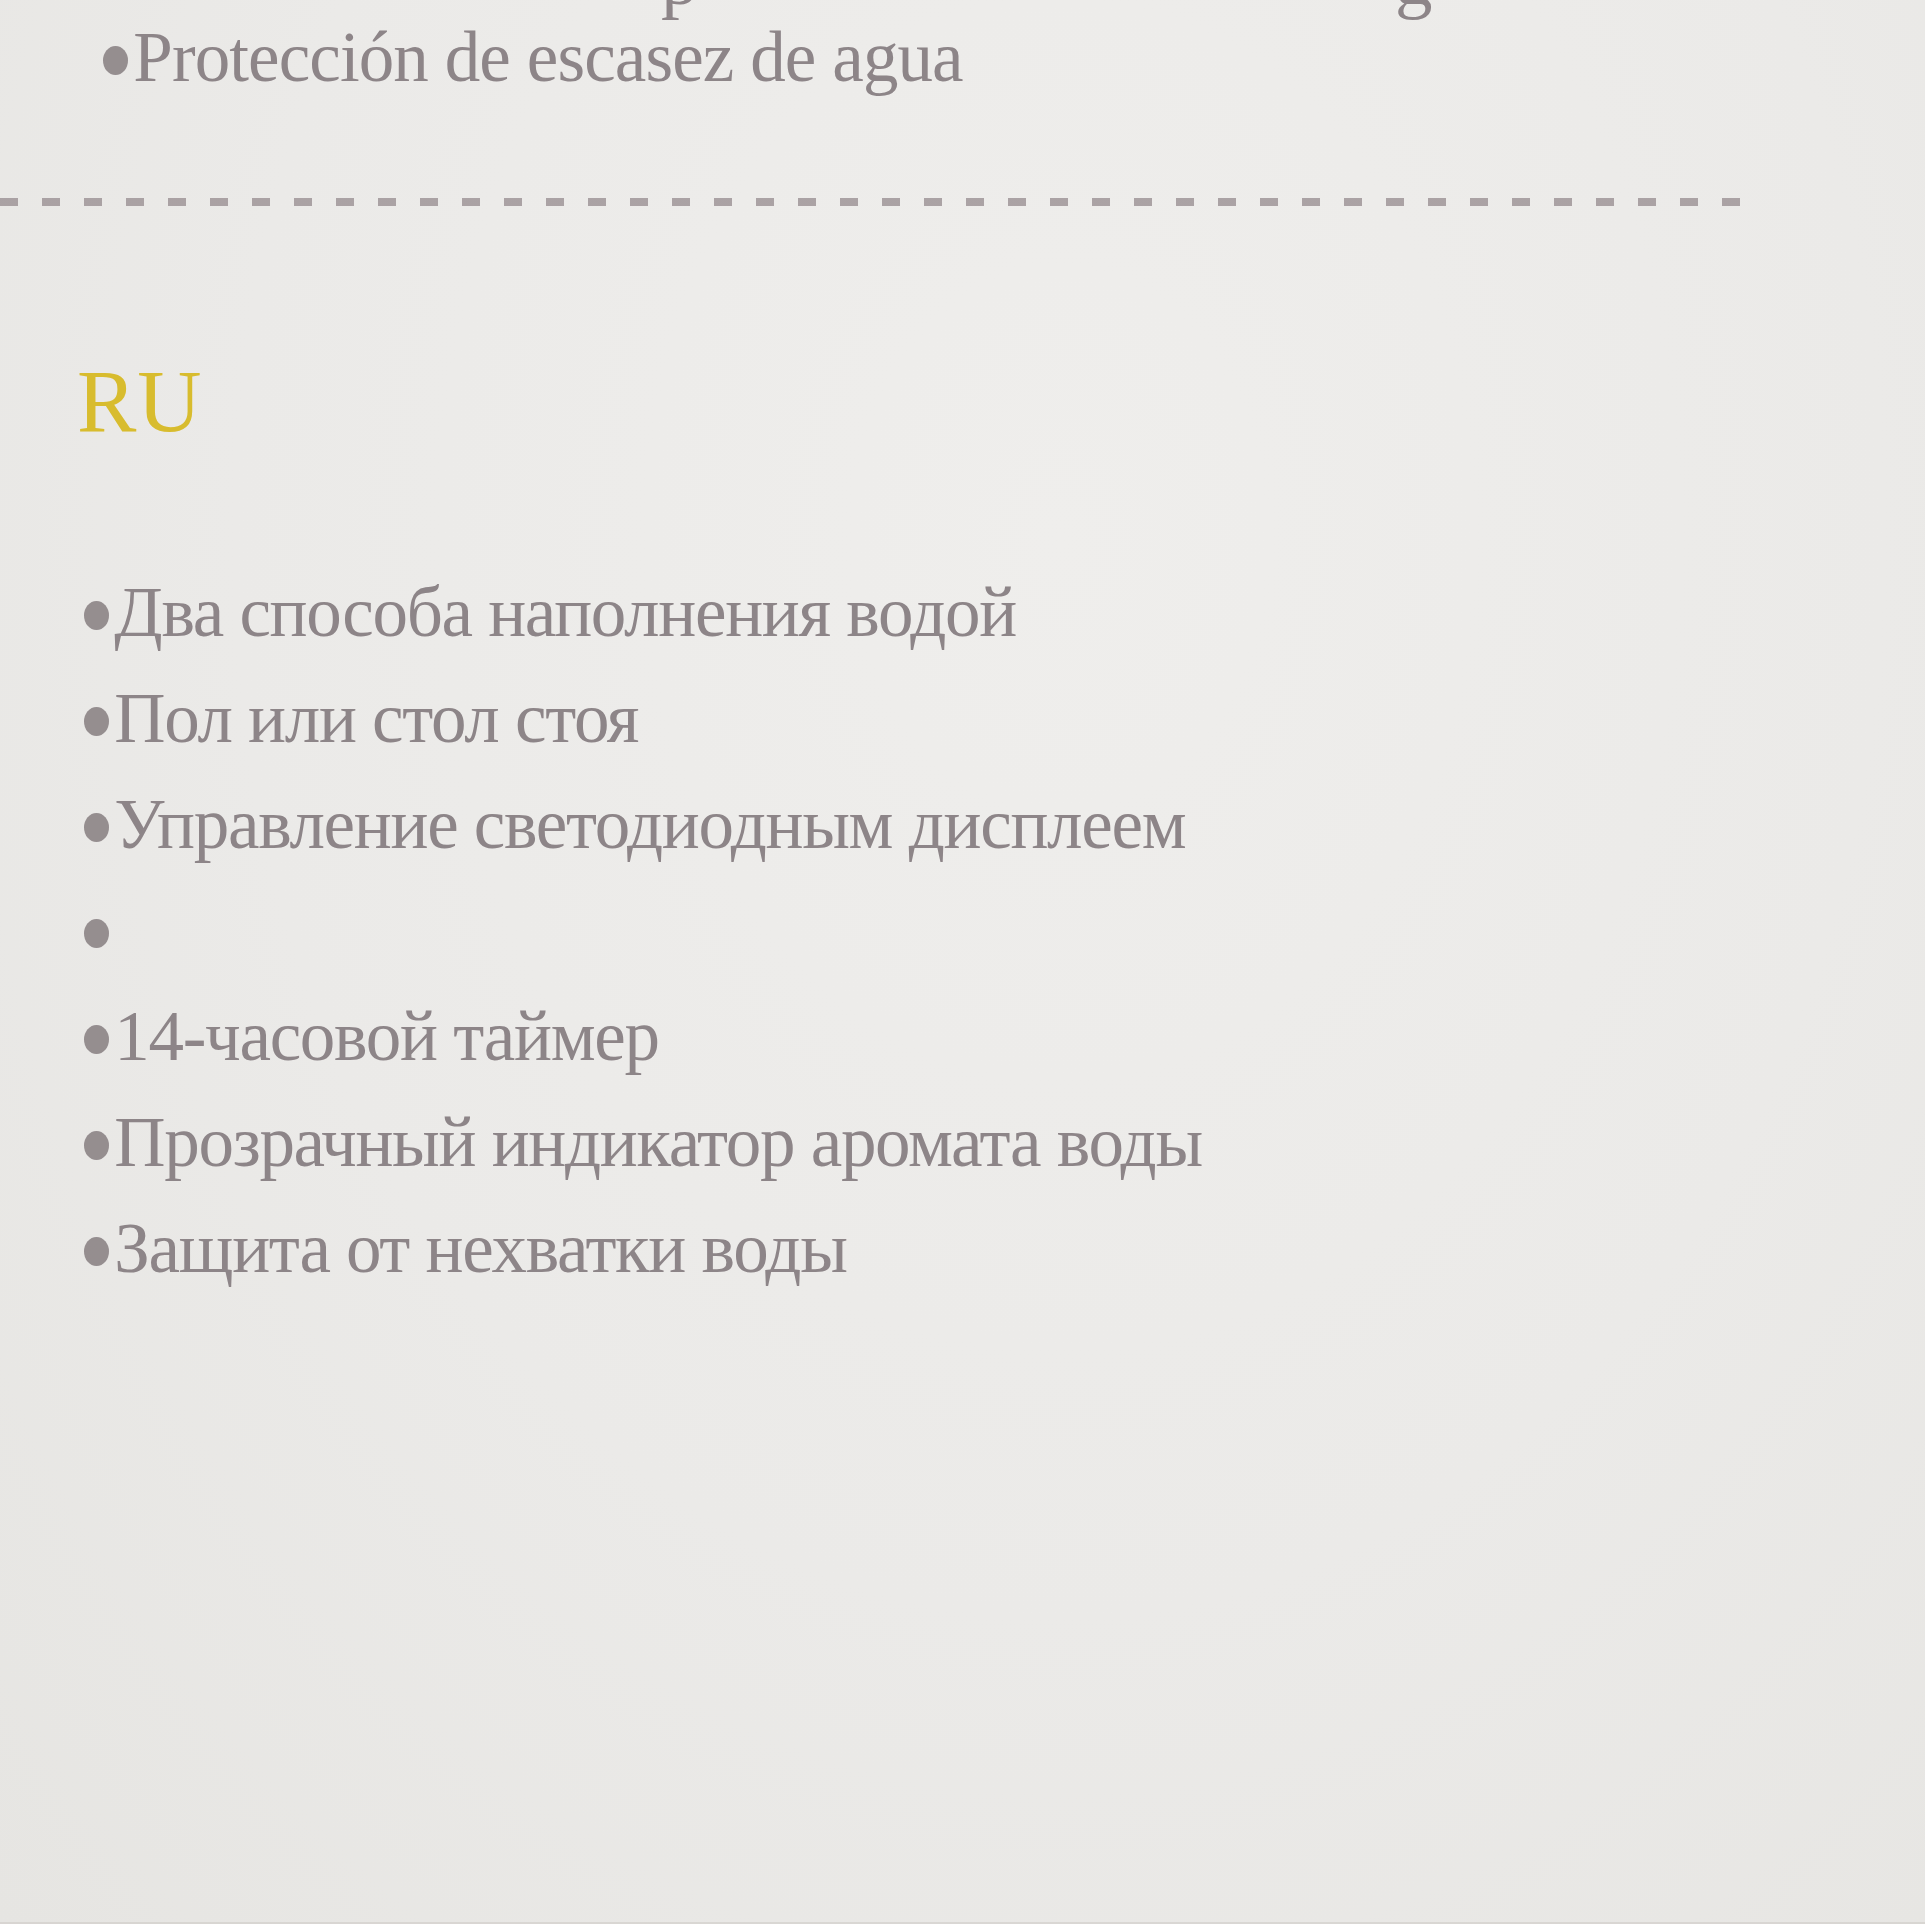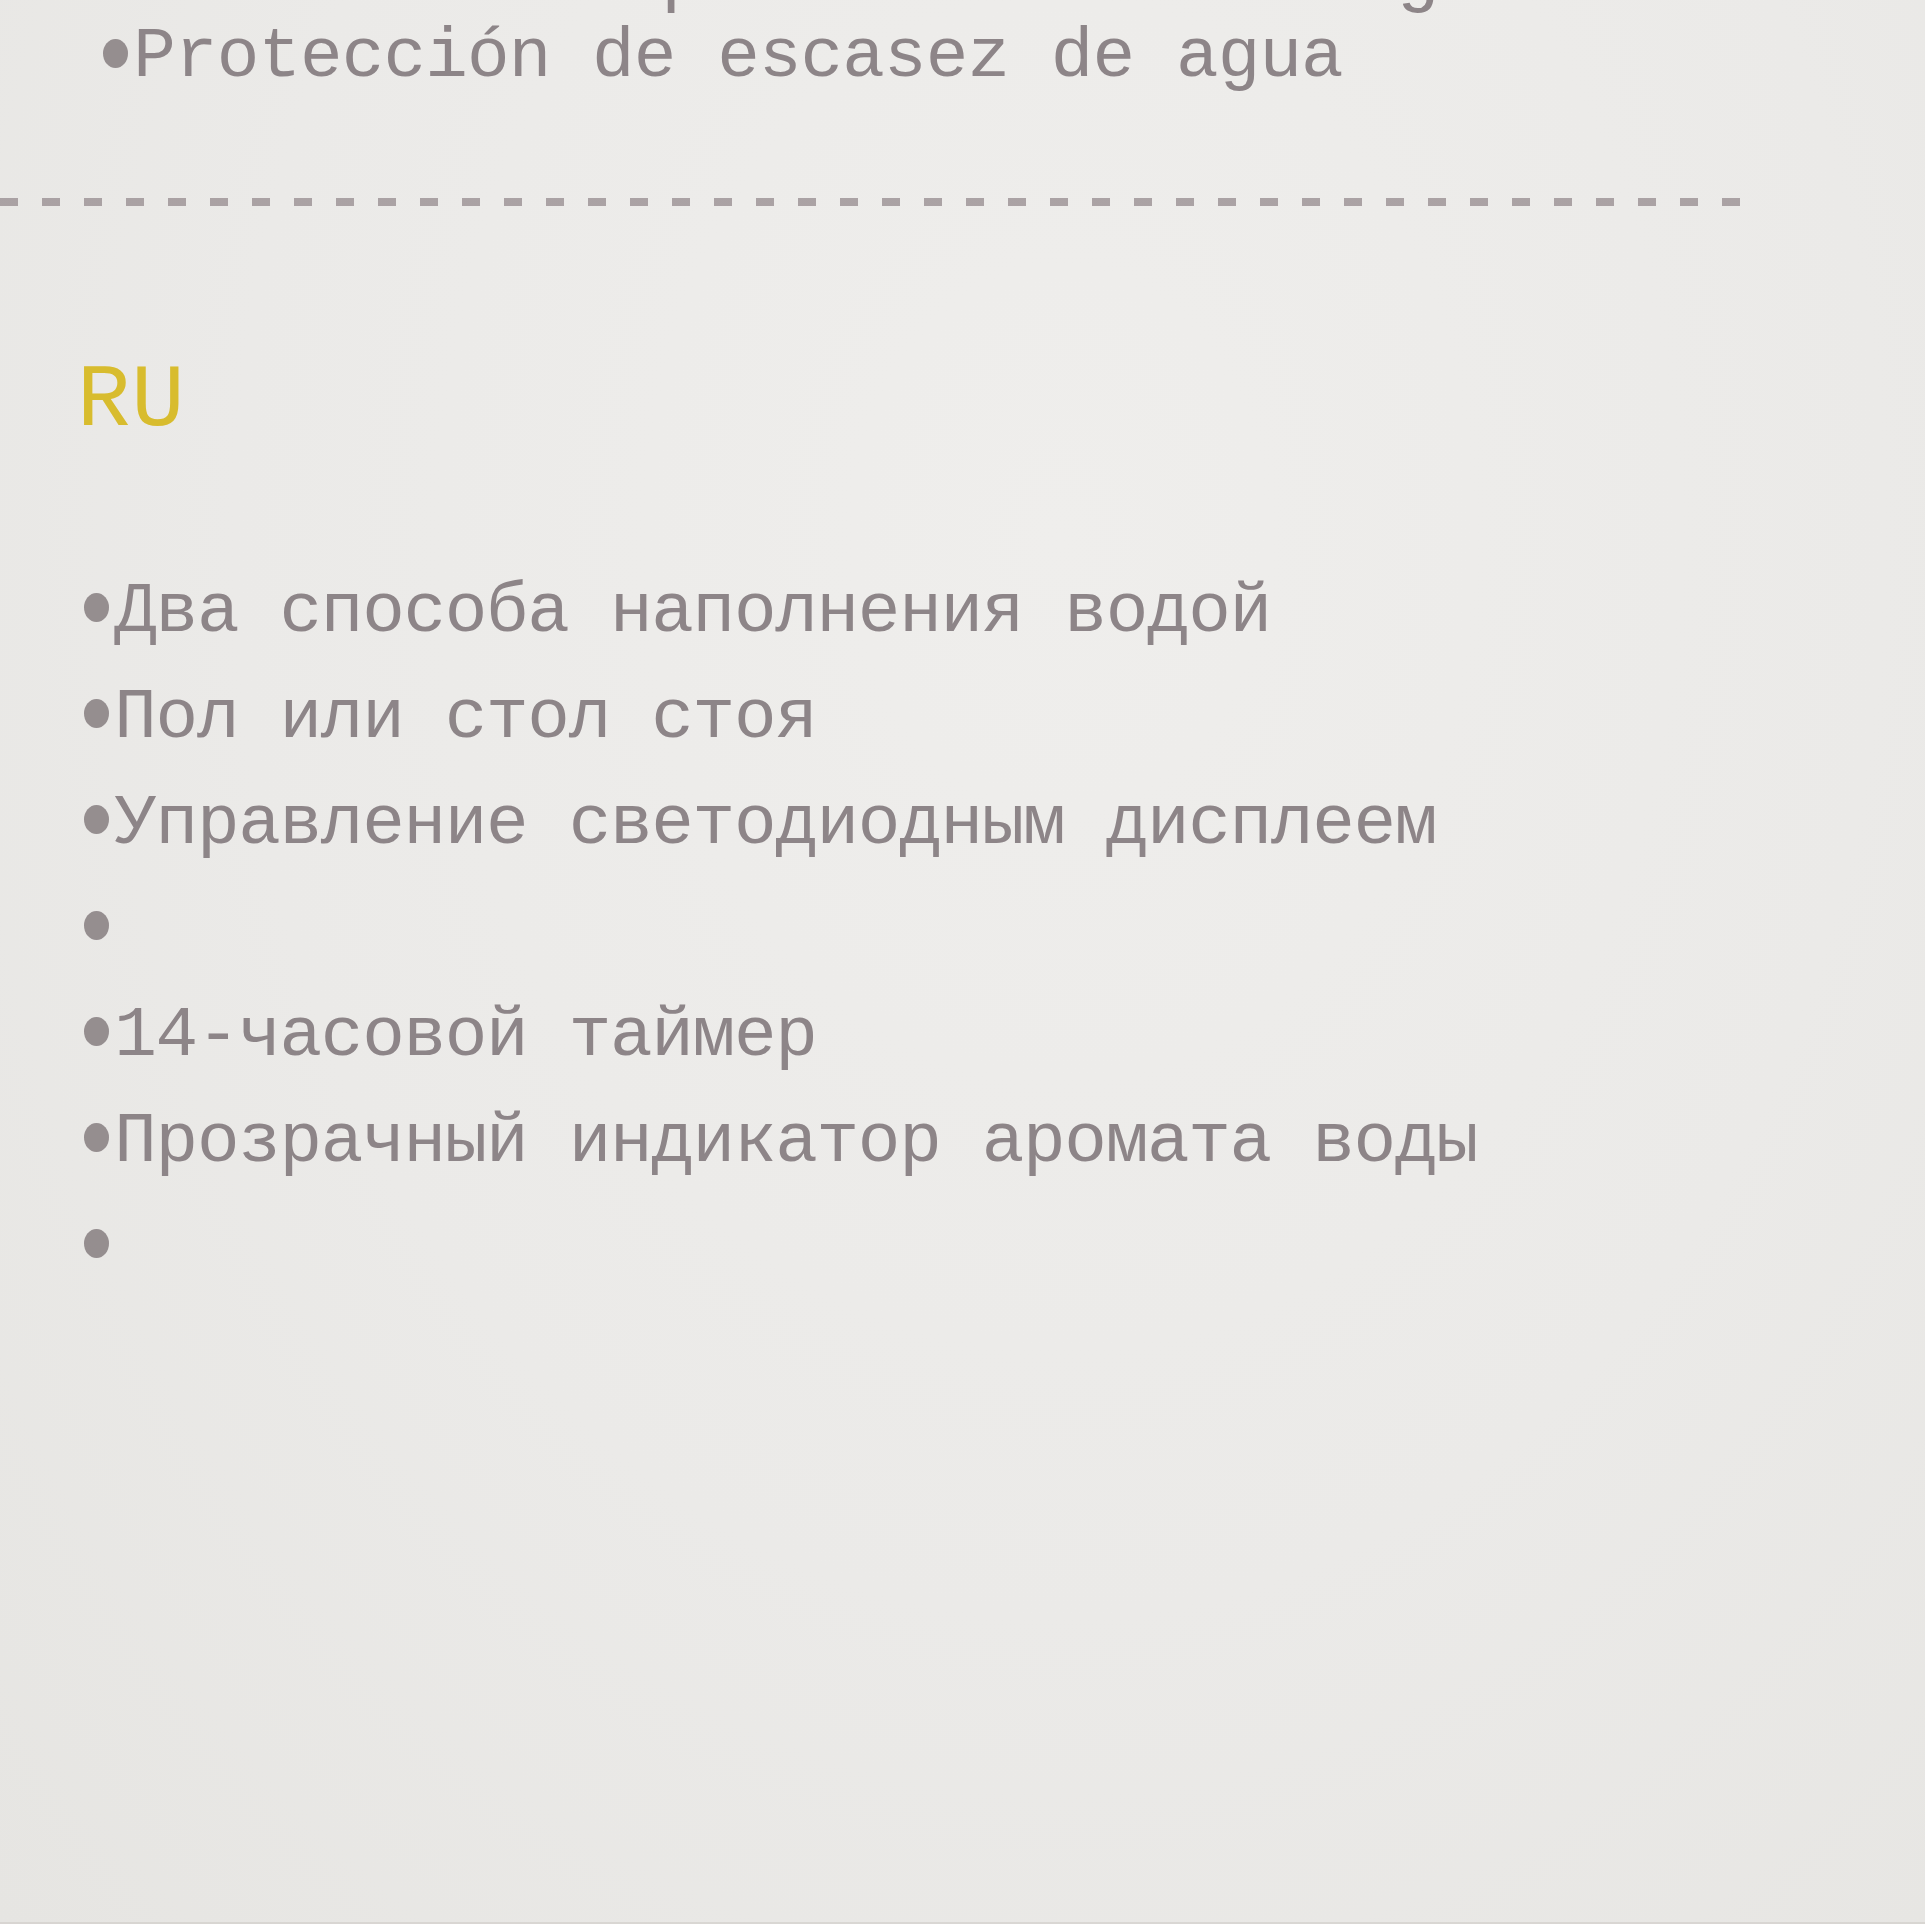--- a/index.html
+++ b/index.html
@@ -5,21 +5,21 @@
   html,body { margin:0; padding:0; }
   #page {
     position: relative;
     width: 1926px;
     height: 1925px;
     overflow: hidden;
     background: radial-gradient(ellipse at 55% 28%,
                 var(--bg-hi, #efeeec) 0%,
                 var(--background, #ebeae8) 55%,
                 var(--bg-lo, #e6e5e2) 100%);
-    font-family: Liberation Mono, monospace;
+    font-family: Liberation Serif, serif;
     color: var(--text, #8d8588);
   }
 
   
   .top-cutoff {
     position: absolute;
     top: -59px; left: 0; right: 0;
     height: 75px;
     font-size: 75px;
     line-height: 75px;
@@ -133,19 +133,19 @@
     <li>
       <span class="bullet"></span><span class="li-text">14-часовой таймер</span>
     </li>
 
 
     <li>
       <span class="bullet"></span><span class="li-text">Прозрачный индикатор аромата воды</span>
     </li>
 
     <li>
-      <span class="bullet"></span>
+      <span class="bullet"></span><span class="li-text">Защита от нехватки воды</span>
     </li>
   </ul>
 
   <div class="bottom-edge"></div>
 </div>
 
 
 </body></html>

